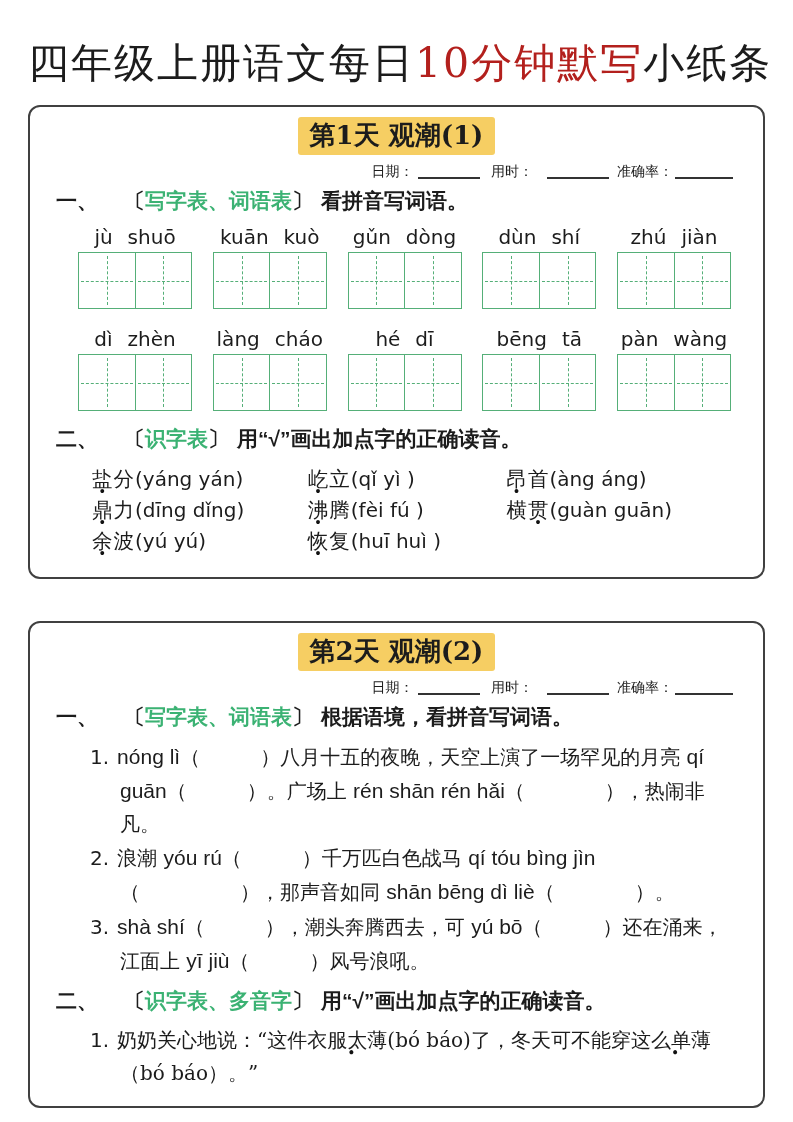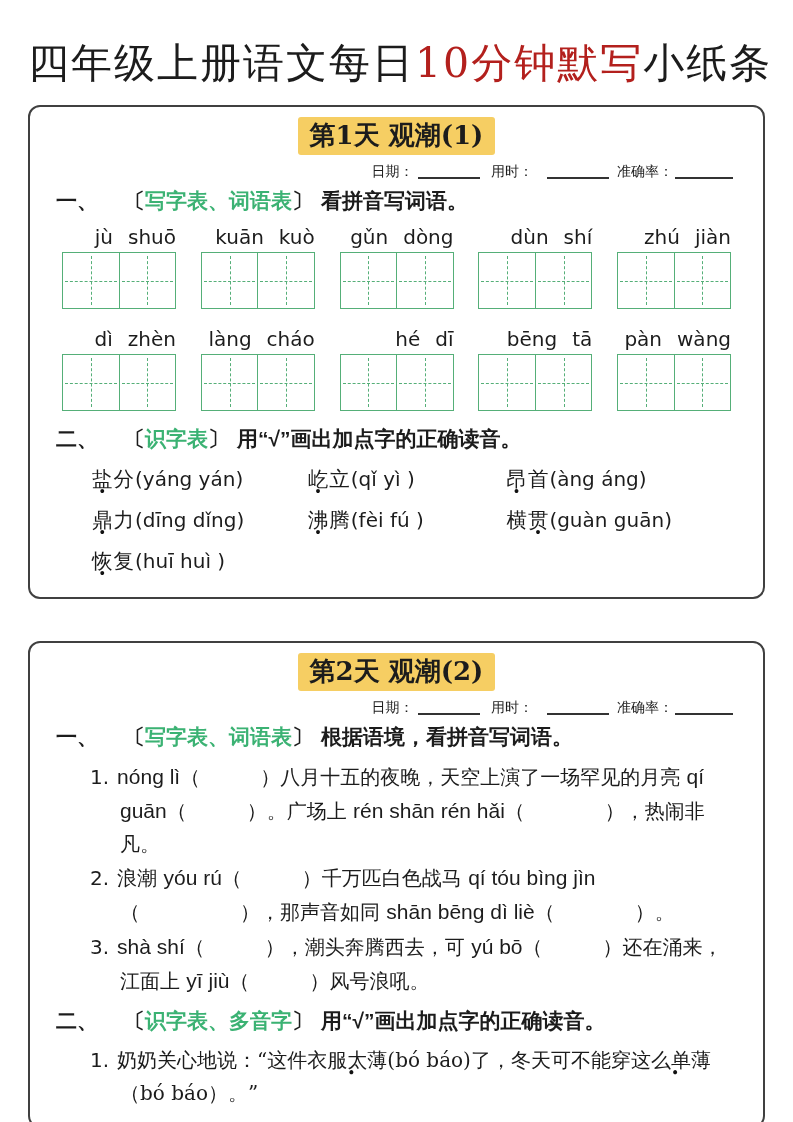--- a/index.html
+++ b/index.html
@@ -76,21 +76,21 @@
   .tag{color:var(--tag-green);}
   .instr{margin-left:8px;}
 
   
   .grid-row{
     display:flex;
     justify-content:space-between;
     padding:4px 6px 2px;
     margin-bottom:12px;
   }
-  .grid-group{display:flex;flex-direction:column;align-items:flex-end;}
+  .grid-group{display:flex;flex-direction:column;align-items:center;margin-left:16px;}
   .pinyin-pair{
     display:flex;gap:15px;
     font-family:"DejaVu Sans",sans-serif;
     font-size:20px;
     margin-bottom:3px;
     white-space:nowrap;
   }
   .char-grid{
     display:flex;
     border:1.6px solid var(--grid-green);
@@ -104,21 +104,21 @@
   }
   .cell .hdash{
     position:absolute;top:50%;left:2px;right:2px;height:0;
     border-top:1.3px dashed var(--grid-green);
   }
 
   
   .choice-grid{
     display:grid;
     grid-template-columns:1fr 0.92fr 1.05fr;
-    row-gap:13px;
+    row-gap:3px;
     padding:6px 4px 8px 36px;
     font-size:20.5px;
   }
   .choice{white-space:nowrap;}
   .cword{font-weight:500;letter-spacing:1px;}
   .opts{font-family:"DejaVu Sans",sans-serif;font-size:20px;}
 
   .dot{position:relative;}
   .dot::after{
     content:"•";
@@ -338,20 +338,21 @@
       <span class="instr">用“√”画出加点字的正确读音。</span>
     </div>
 
     <div id="choices-day1" class="choice-grid">
         <span class="choice"><span class="cword"><span class="dot">盐</span><span>分</span></span><span class="opts">(yáng yán)</span></span>
         <span class="choice"><span class="cword"><span class="dot">屹</span><span>立</span></span><span class="opts">(qǐ yì )</span></span>
         <span class="choice"><span class="cword"><span class="dot">昂</span><span>首</span></span><span class="opts">(àng áng)</span></span>
         <span class="choice"><span class="cword"><span class="dot">鼎</span><span>力</span></span><span class="opts">(dīng dǐng)</span></span>
         <span class="choice"><span class="cword"><span class="dot">沸</span><span>腾</span></span><span class="opts">(fèi fú )</span></span>
         <span class="choice"><span class="cword"><span>横</span><span class="dot">贯</span></span><span class="opts">(guàn guān)</span></span>
+        <span class="choice"><span class="cword"><span class="dot">余</span><span>波</span></span><span class="opts">(yú yú)</span></span>
         <span class="choice"><span class="cword"><span class="dot">恢</span><span>复</span></span><span class="opts">(huī huì )</span></span>
       </div>
   </section>
 
   <section class="card">
     <div class="card-header">
       <span class="hl">第2天 观潮(2)</span>
     </div>
     <div class="meta-line">
       <span>日期：</span><span class="blank"></span>

